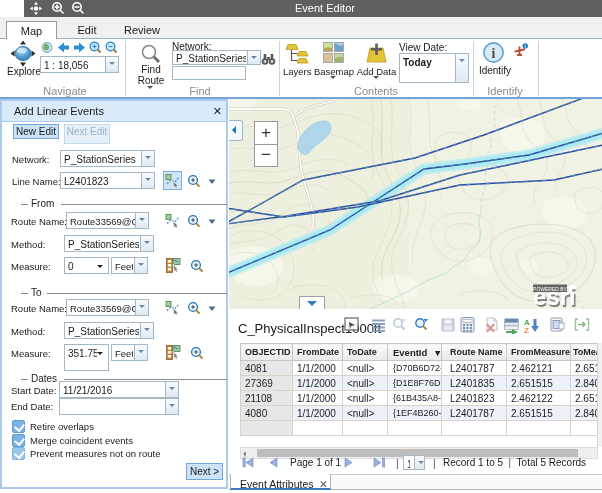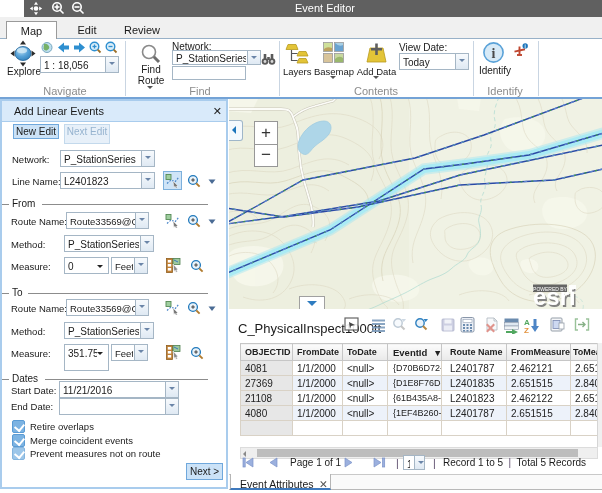--- a/index.html
+++ b/index.html
@@ -24,21 +24,21 @@
 .combo .btn { position:absolute; right:0; top:0; bottom:0; width:13px; background:linear-gradient(#f7fafd,#dfe9f3); border-left:1px solid #a5b6c5; }
 .combo .btn:after { content:""; position:absolute; left:3px; top:5px; border:3.5px solid transparent; border-top-color:#6b85a8; }
 .combo .barr { position:absolute; right:5px; top:6.5px; border:3.5px solid transparent; border-top-color:#222; }
 
 #panel { left:0; top:99px; width:228px; height:390px; background:#fff; border:2px solid #a9cced; }
 #phead { position:absolute; left:0; top:0; width:224px; height:21px; background:#d9eafa; border-bottom:1px solid #a9cced; font-size:11px; color:#1a1a1a; line-height:21px; padding-left:12px; }
 #phead .x { position:absolute; right:4px; top:0px; font-size:11px; color:#222; font-weight:normal; }
 .pbtn { position:absolute; background:#cbe2f7; border:1px solid #70a8dc; font-size:10px; color:#1a1a1a; text-align:center; }
 .pbtn.dis { background:#e7f0f9; border-color:#c3d9ec; color:#96b3cf; }
 .plabel { position:absolute; font-size:9.5px; color:#1a1a1a; white-space:nowrap; }
-.sect { position:absolute; left:0; width:206px; height:12px; }
+.sect { position:absolute; left:19px; width:206px; height:12px; }
 .sect .ln { position:absolute; top:6px; height:1px; background:#8c8c8c; }
 .sect .tx { position:absolute; top:0; font-size:10px; color:#1a1a1a; }
 .chk { position:absolute; width:13px; height:13px; background:#7cb3e2; border:1px solid #5a9bd4; border-radius:2px; }
 .chk:after { content:""; position:absolute; left:3px; top:1px; width:5px; height:7px; border:solid #fff; border-width:0 2px 2px 0; transform:rotate(40deg); }
 
 #btm { left:229px; top:309px; width:373px; height:184px; background:#fff; }
 #btm .tbltxt { position:absolute; font-size:10.5px; color:#1a1a1a; white-space:nowrap; }
 
 #tbl { position:absolute; left:11px; top:34px; width:358px; border-collapse:collapse; table-layout:fixed; }
 #tbl th { background:linear-gradient(#fbfbfb,#e9e9e9); border:1px solid #c6c6c6; font-size:9px; color:#222; text-align:left; font-weight:bold; padding:2px 0 2px 4px; height:17px; white-space:nowrap; overflow:hidden; }
@@ -193,21 +193,21 @@
     </svg>
     <div class="rlabel" style="left:313px;top:27px;width:42px;text-align:center;font-size:9.5px;">Basemap</div>
     <div class="abs" style="left:330px;top:37px;border:3.2px solid transparent;border-top-color:#555;"></div>
     <svg class="abs" style="left:365px;top:3px" width="23" height="21" viewBox="0 0 23 21">
       <path d="M5 6 18 6 21 20 2 20z" fill="#e3c437" stroke="#b89a1e" stroke-width="0.8"></path>
       <path d="M10.2 1.5 12.8 1.5 12.8 5.9 17 5.9 17 8.5 12.8 8.5 12.8 13 10.2 13 10.2 8.5 6 8.5 6 5.9 10.2 5.9z" fill="#5f5f5f"></path>
     </svg>
     <div class="rlabel" style="left:355px;top:27px;width:43px;text-align:center;white-space:nowrap;font-size:9.5px;">Add Data</div>
     <div class="abs" style="left:373px;top:37px;border:3.2px solid transparent;border-top-color:#555;"></div>
     <div class="rlabel" style="left:399px;top:3px;">View Date:</div>
-    <div class="combo" style="left:399px;top:14px;width:70px;height:17px;">
+    <div class="combo" style="left:399px;top:14px;width:70px;height:30px;font-weight:bold;">
         <div class="txt">Today</div>
         <div class="btn"></div>
       </div>
     <div class="glabel" style="left:345px;width:62px;">Contents</div>
     <div class="gsep" style="left:473px;"></div>
 
     <svg class="abs" style="left:482px;top:3px" width="23" height="21" viewBox="0 0 23 21">
       <circle cx="11.5" cy="10.5" r="9.6" fill="#d7eaf7" stroke="#5aa2d8" stroke-width="1.6"></circle>
       <text x="11.5" y="15.5" font-family="Liberation Serif" font-size="14" font-weight="bold" fill="#4a4a4a" text-anchor="middle">i</text>
     </svg>

